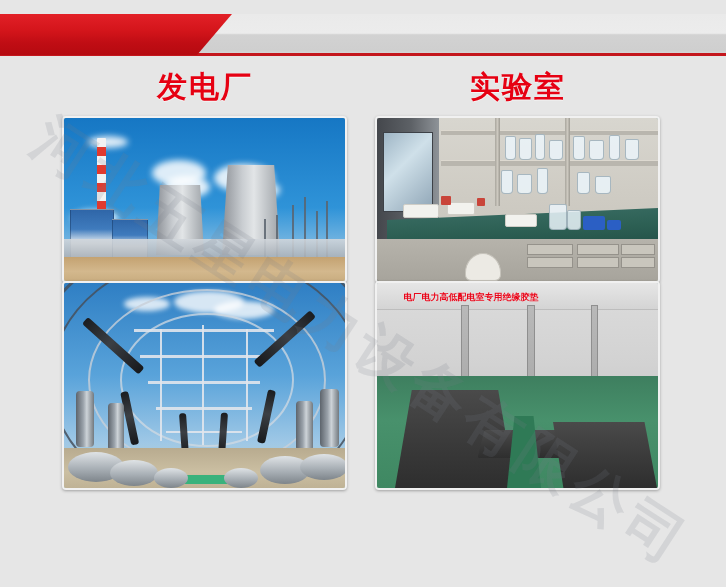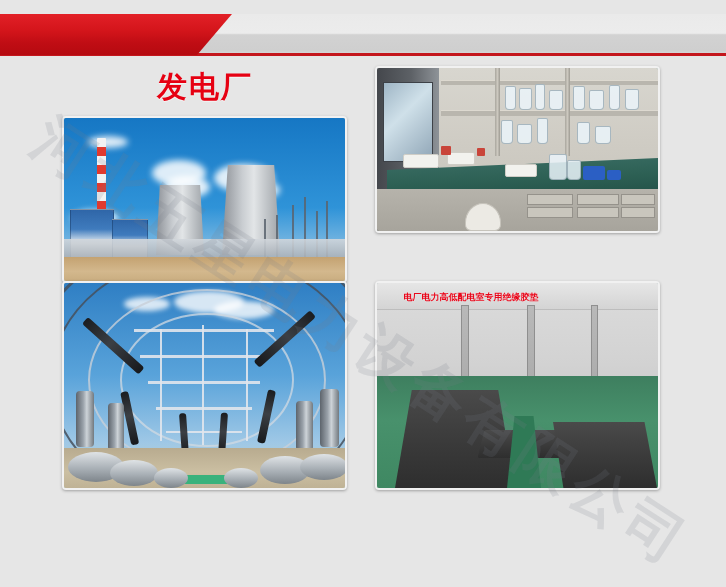--- a/index.html
+++ b/index.html
@@ -366,20 +366,21 @@
       <div class="pp-pylon" style="left:262px; height:58px;"></div>
       <div class="pp-pylon" style="left:212px; height:44px;"></div>
       <div class="pp-pylon" style="left:200px; height:40px;"></div>
 
       <div class="pp-plantrow"></div>
       <div class="pp-ground"></div>
     </div>
   </div>
 
   <div class="cell cell-2">
+    <div class="caption caption-top">实验室</div>
     <div class="photo">
       <div class="lab-wall"></div>
 
       <div class="lab-shelf s2"></div>
       <div class="lab-shelf s1"></div>
       <div class="lab-post" style="left:118px;"></div>
       <div class="lab-post" style="left:188px;"></div>
 
       <div class="lab-glass" style="left:128px; top:18px; width:9px;  height:22px;"></div>
       <div class="lab-glass" style="left:142px; top:20px; width:11px; height:20px;"></div>

